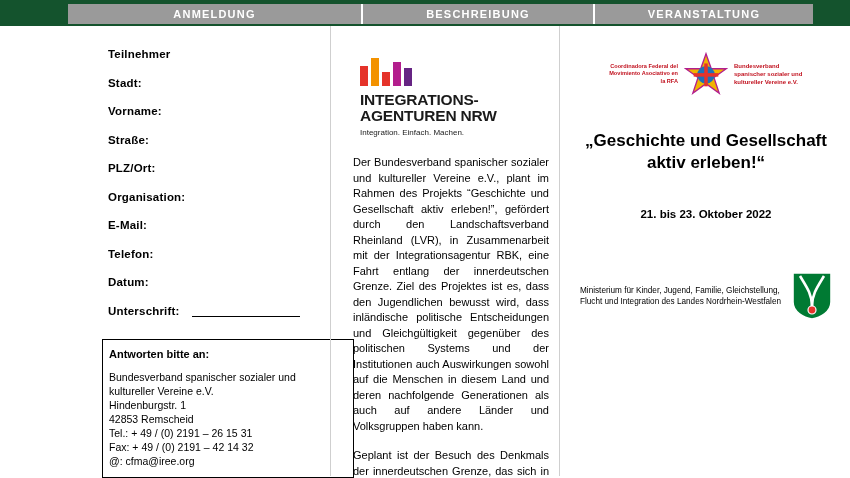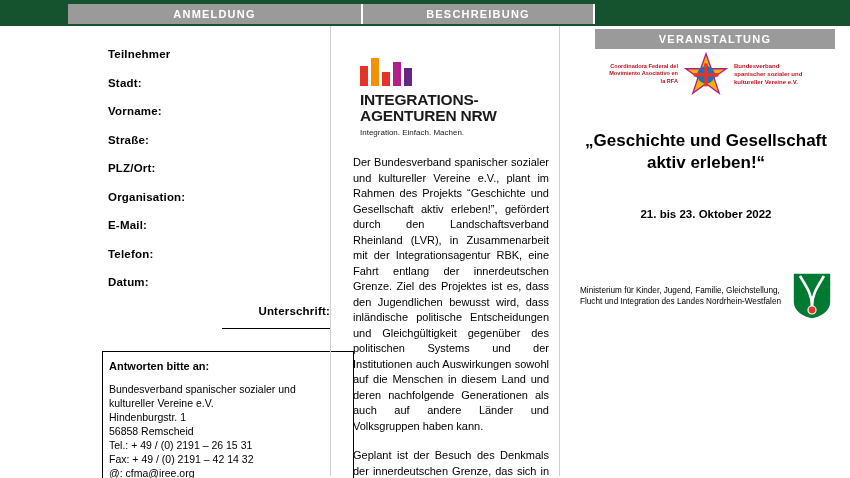--- a/index.html
+++ b/index.html
@@ -32,21 +32,21 @@
     display: flex;
     align-items: center;
     justify-content: center;
     height: 20px;
     border-right: 2px solid #ffffff;
     box-sizing: border-box;
   }
   .tab:last-child { border-right: none; }
   .tab-1 { width: 295px; margin-left: 68px; }
   .tab-2 { width: 232px; }
-  .tab-3 { width: 240px; margin-top: 25px; }
+  .tab-3 { width: 218px; }
 
   
   .body-wrap {
     display: flex;
     height: 450px;
   }
   .col {
     position: relative;
     box-sizing: border-box;
   }
@@ -61,21 +61,20 @@
     margin-bottom: 16.5px;
     letter-spacing: 0.2px;
   }
   .signature-row {
     font-size: 11.5px;
     font-weight: bold;
     display: flex;
     align-items: flex-end;
     margin-bottom: 10px;
     letter-spacing: 0.2px;
-    flex-direction: column;
   }
   .sig-line {
     display: inline-block;
     width: 108px;
     border-bottom: 1px solid #000;
     margin-left: 12px;
     height: 11px;
   }
 
   
@@ -228,21 +227,21 @@
     <div class="signature-row">
       <span>Unterschrift:</span>
       <span class="sig-line"></span>
     </div>
 
     <div class="reply-box">
       <div class="reply-title">Antworten bitte an:</div>
       <div class="reply-line">Bundesverband spanischer sozialer und</div>
       <div class="reply-line">kultureller Vereine e.V.</div>
       <div class="reply-line">Hindenburgstr. 1</div>
-      <div class="reply-line">56858 Remscheid</div>
+      <div class="reply-line">42853 Remscheid</div>
       <div class="reply-line">Tel.: + 49 / (0) 2191 – 26 15 31</div>
       <div class="reply-line">Fax: + 49 / (0) 2191 – 42 14 32</div>
       <div class="reply-line">@: cfma@iree.org</div>
     </div>
   </div>
 
   <div class="col col-mid">
 
     <div class="logo-block">
       <div class="logo-bars">

